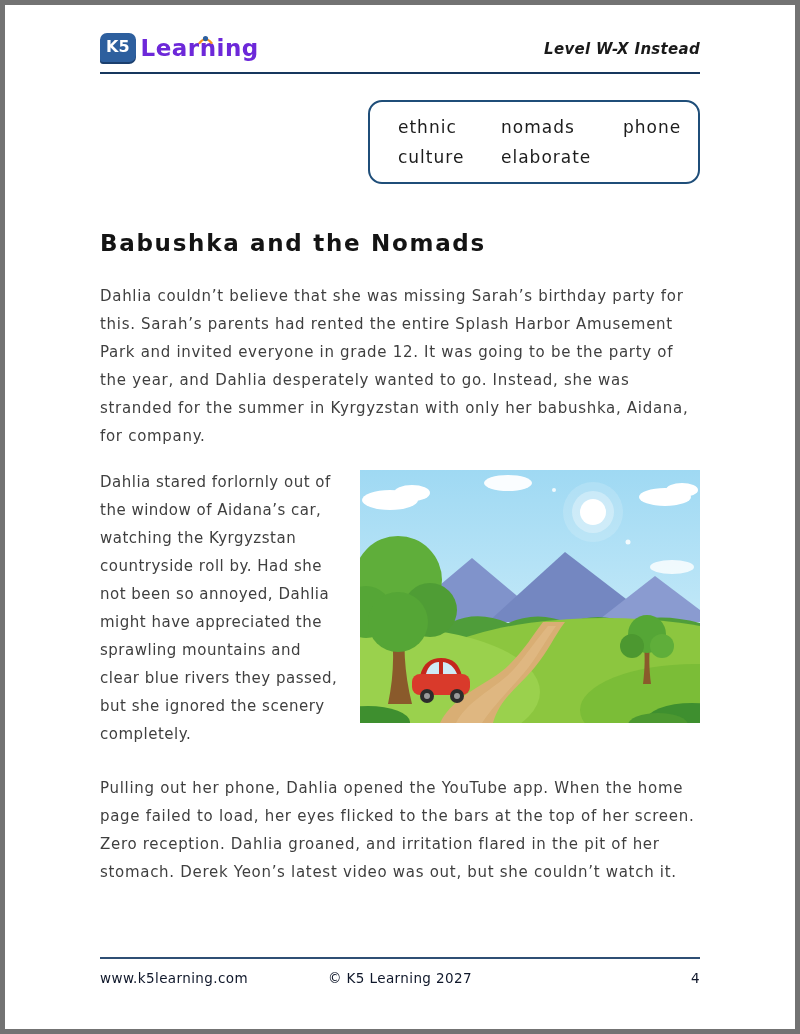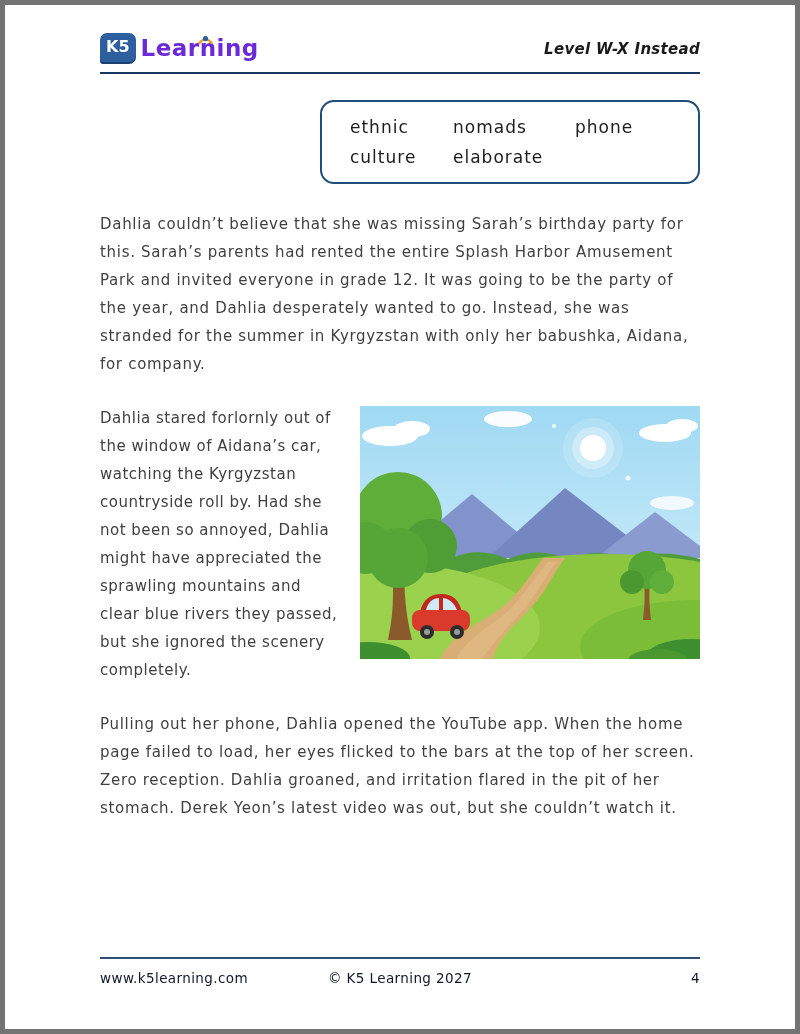--- a/index.html
+++ b/index.html
@@ -31,39 +31,39 @@
     font-size:23px; letter-spacing:0.5px;
   }
   .logo-figure { position:absolute; left:57px; top:-9px; }
   .level-label {
     font-style:italic; font-weight:bold; font-size:15px;
     color:#1a1a1a; letter-spacing:0.3px; padding-bottom:4px;
   }
 
   
   .vocab-box {
-    margin:26px 0 0 auto; width:380px;
+    margin:26px 0 0 auto; width:332px;
     border:2px solid #1f4e79; border-radius:14px;
     padding:11px 10px 11px 28px;
     display:grid; grid-template-columns:103px 122px 1fr; row-gap:2px;
   }
   .vocab-word {
     font-size:17px; letter-spacing:1px; color:#1c1c1c; line-height:28px;
   }
 
   
   .story-title {
     margin-top:46px; font-size:23px; font-weight:bold;
     letter-spacing:1.7px; color:#141414;
   }
   .body-text {
     margin-top:26px; font-size:15px; line-height:28px;
     letter-spacing:0.7px; color:#3f3f3f;
   }
-  .para-with-image { margin-top:26px; display:flow-root; }
+  .para-with-image { margin-top:18px; display:flow-root; }
   .para-with-image .body-text { margin-top:0; letter-spacing:0.5px; }
   .illustration {
     float:right; width:340px; height:253px;
     margin:2px 0 6px 16px; display:block;
   }
 
   
   .footer { position:absolute; left:95px; right:95px; top:952px; }
   .footer-rule { border-top:2px solid #2f4f74; }
   .footer-row {
@@ -92,20 +92,21 @@
     </div>
 
     <div class="vocab-box">
       <span class="vocab-word">ethnic</span>
       <span class="vocab-word">nomads</span>
       <span class="vocab-word">phone</span>
       <span class="vocab-word">culture</span>
       <span class="vocab-word">elaborate</span>
     </div>
 
+    <h1 class="story-title">Babushka and the Nomads</h1>
 
     <p class="body-text">Dahlia couldn’t believe that she was missing Sarah’s birthday party for this. Sarah’s parents had rented the entire Splash Harbor Amusement Park and invited everyone in grade 12. It was going to be the party of the year, and Dahlia desperately wanted to go. Instead, she was stranded for the summer in Kyrgyzstan with only her babushka, Aidana, for company.</p>
 
     <div class="para-with-image">
       <svg class="illustration" viewBox="0 0 340 253" xmlns="http://www.w3.org/2000/svg">
         <defs>
           <linearGradient id="sky" x1="0" y1="0" x2="0" y2="1">
             <stop offset="0" stop-color="#9fd9f3"></stop>
             <stop offset="1" stop-color="#d9f2fb"></stop>
           </linearGradient>

